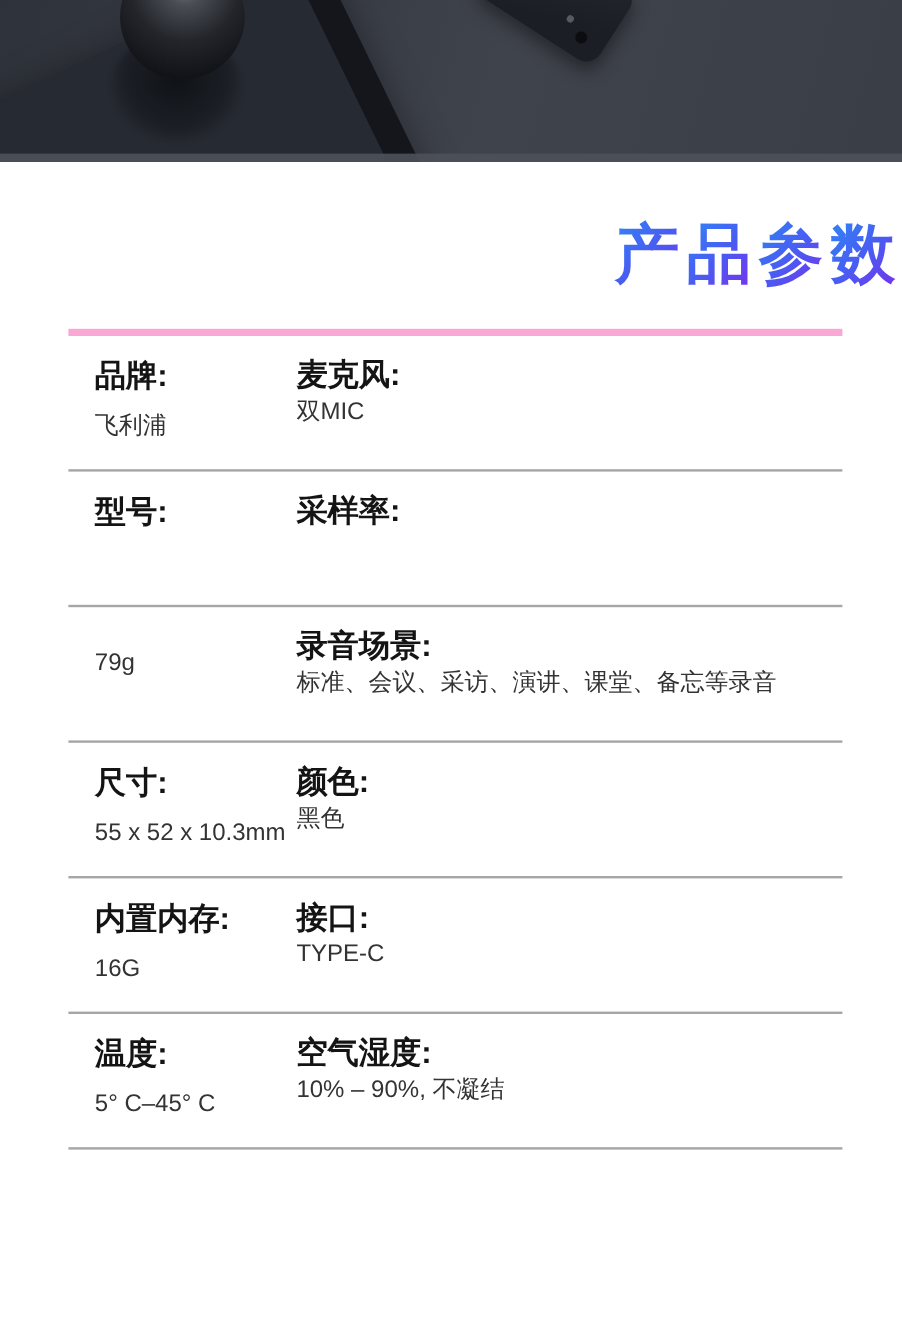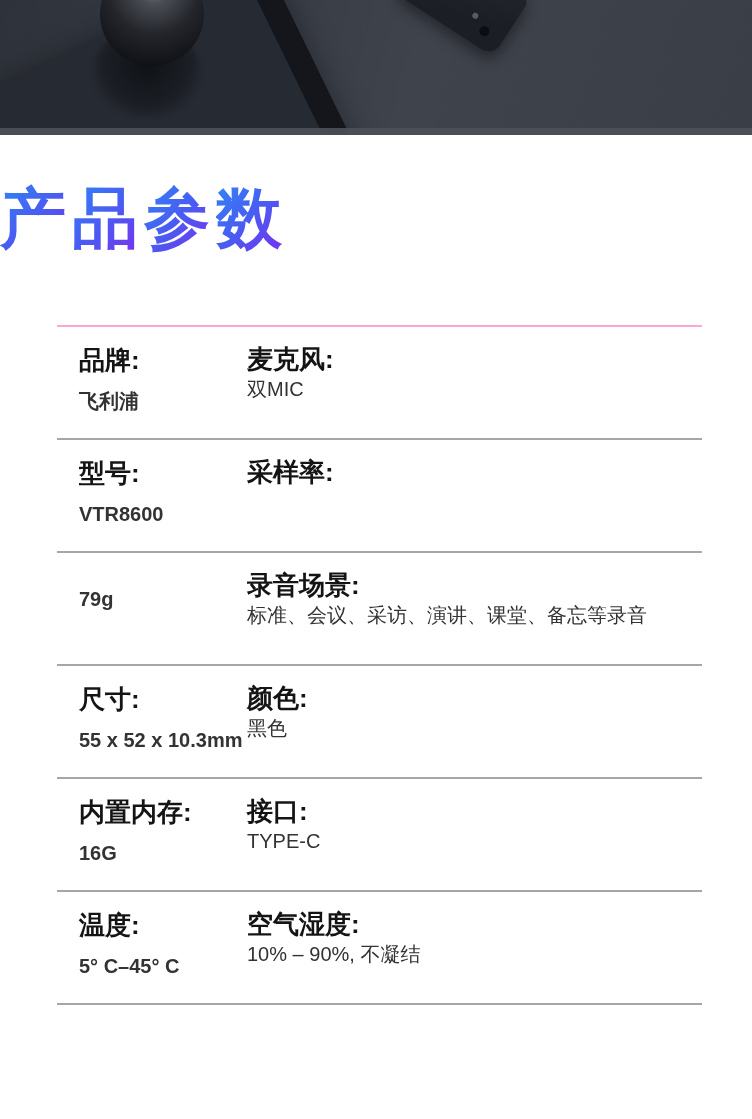--- a/index.html
+++ b/index.html
@@ -40,49 +40,49 @@
     position:absolute;left:402px;top:-42px;width:120px;height:72px;
     background:linear-gradient(160deg,#272b33 0%,#1b1e25 70%);
     border-radius:14px;transform:rotate(33deg);
     box-shadow:4px 6px 14px rgba(0,0,0,.4);
   }
   .device .dot1{position:absolute;right:16px;bottom:12px;width:10px;height:10px;border-radius:50%;background:#0b0d11;}
   .device .dot2{position:absolute;right:34px;bottom:22px;width:6px;height:6px;border-radius:50%;background:#565a62;}
 
   
   .title{
-    margin:46px 0 0;text-align:left;
-    font-size:66px;line-height:1.15;font-weight:800;letter-spacing:6px;
+    margin:46px 0 0;text-align:right;
+    font-size:54px;line-height:1.15;font-weight:800;letter-spacing:6px;
     white-space:nowrap;
   }
   .grad-char{color:#5b49ee;}
   @supports ((-webkit-background-clip:text) or (background-clip:text)){
     .grad-char{
       background:linear-gradient(135deg,var(--grad-from,#2F86F6) 0%,#4a5bf2 50%,var(--grad-to,#7E2BEF) 100%);
       -webkit-background-clip:text;background-clip:text;
       color:transparent;
     }
   }
 
   
   .spec-table{
-    margin:68px 50px 0 57px;
-    border-top:2px solid #f9a8d4;
+    margin:31px 50px 0 57px;
+    border-top:6px solid #f9a8d4;
   }
   .spec-row{
     box-sizing:border-box;height:113px;
     border-bottom:2px solid #a6a6a6;
     display:grid;grid-template-columns:168px 1fr;
     padding-left:22px;
   }
   .cell{display:flex;flex-direction:column;white-space:nowrap;}
   .cell.left{padding-top:19px;}
   .cell.right{padding-top:18px;}
   .spec-label{font-size:26px;font-weight:700;color:#141414;line-height:1.1;}
-  .cell.left  .spec-value{margin-top:15px;font-weight:bold;}
+  .cell.left  .spec-value{margin-top:15px;}
   .cell.right .spec-value{margin-top:4px;}
   .spec-value{font-size:20px;font-weight:400;color:#333333;line-height:1.2;}
 </style>
 </head>
 <body>
 
 <div>
 
   <div class="hero">
     <div class="plate"></div>
@@ -106,21 +106,20 @@
       </div>
       <div class="cell right">
         <span class="spec-label">麦克风:</span>
         <span class="spec-value">双MIC</span>
       </div>
     </div>
 
     <div class="spec-row">
       <div class="cell left">
         <span class="spec-label">型号:</span>
-        <span class="spec-value">VTR8600</span>
       </div>
       <div class="cell right">
         <span class="spec-label">采样率:</span>
       </div>
     </div>
 
     <div class="spec-row">
       <div class="cell left">
         <span class="spec-value">79g</span>
       </div>

